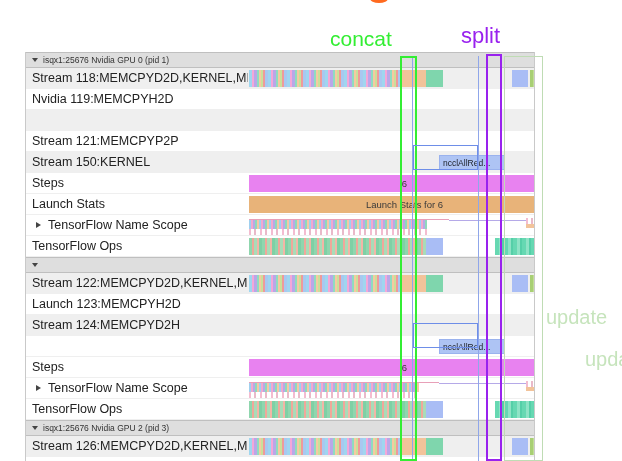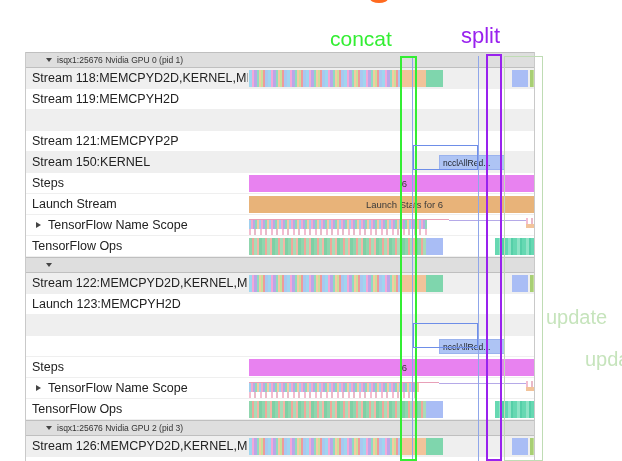--- a/index.html
+++ b/index.html
@@ -42,21 +42,21 @@
   }
   .grp-header {
     position: relative;
     height: 16px;
     background: #dedede;
     border-top: 1px solid #bfbfbf;
     border-bottom: 1px solid #bfbfbf;
     font-size: 8.5px;
     color: #333;
     display: flex; align-items: center;
-    padding-left: 20px;
+    padding-left: 6px;
     white-space: nowrap;
   }
   .grp-caret {
     display: inline-block;
     width: 0; height: 0;
     border-left: 3.5px solid transparent;
     border-right: 3.5px solid transparent;
     border-top: 4.5px solid #444;
     margin-right: 5px;
   }
@@ -203,21 +203,21 @@
       <div class="track">
         <div class="bar mix-multi" style="left:0px; width:153px;"></div>
         <div class="bar solid-peach" style="left:153px; width:24px;"></div>
         <div class="bar solid-green" style="left:177px; width:17px;"></div>
         <div class="bar solid-blue" style="left:263px; width:16px;"></div>
         <div class="bar mix-green" style="left:281px; width:40px;"></div>
       </div>
     </div>
 
     <div class="row">
-      <div class="label">Stream 119:MEMCPYH2D</div>
+      <div class="label">Nvidia 119:MEMCPYH2D</div>
       <div class="track"></div>
     </div>
 
     <div class="row alt">
       <div class="track"></div>
     </div>
 
     <div class="row">
       <div class="label">Stream 121:MEMCPYP2P</div>
       <div class="track"></div>
@@ -232,21 +232,21 @@
 
     <div class="row">
       <div class="label">Steps</div>
       <div class="track">
         <div class="steps-bar" style="left:0px; width:311px;"></div>
         <div class="bar-text" style="left:0px; width:311px;">6</div>
       </div>
     </div>
 
     <div class="row">
-      <div class="label">Launch Stream</div>
+      <div class="label">Launch Stats</div>
       <div class="track">
         <div class="launch-bar" style="left:0px; width:311px;"></div>
         <div class="bar-text" style="left:0px; width:311px;">Launch Stats for 6</div>
       </div>
     </div>
 
     <div class="row sub">
       <div class="label">
         <span class="tri"></span>
         <span>TensorFlow Name Scope</span>
@@ -284,20 +284,21 @@
         <div class="bar mix-green" style="left:281px; width:40px;"></div>
       </div>
     </div>
 
     <div class="row">
       <div class="label">Launch 123:MEMCPYH2D</div>
       <div class="track"></div>
     </div>
 
     <div class="row alt">
+      <div class="label">Stream 124:MEMCPYD2H</div>
       <div class="track"></div>
     </div>
 
     <div class="row">
       <div class="track">
         <div class="nccl-chip" style="left:190px; width:66px;">ncclAllRed...</div>
       </div>
     </div>
 
     <div class="row">

